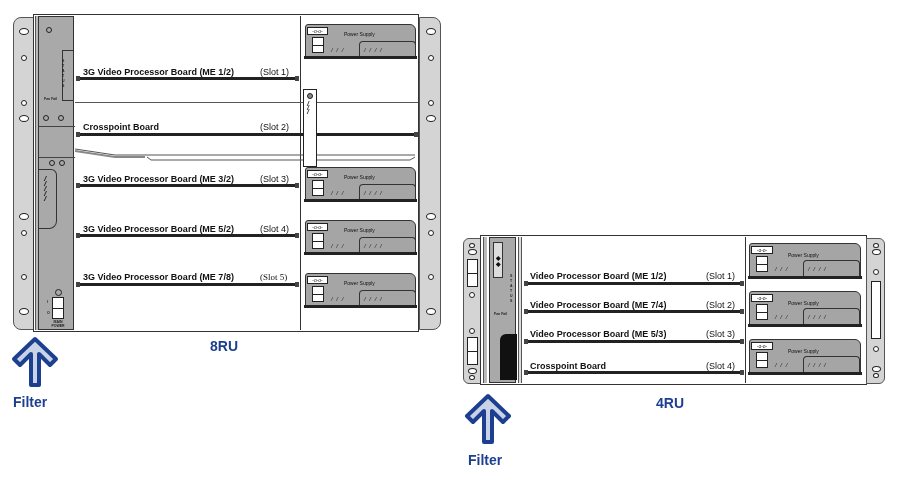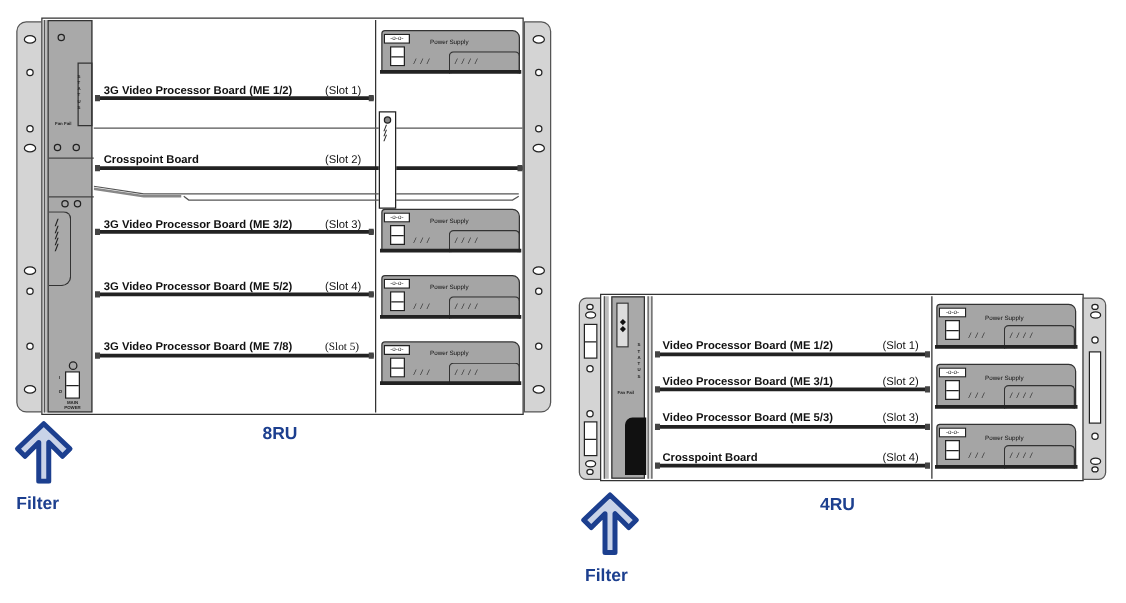--- a/index.html
+++ b/index.html
@@ -191,21 +191,21 @@
     <div class="abs" style="left:10px;top:96px;width:17px;height:46px;background:#111;border-radius:6px 0 0 0;"></div>
   </div>
   <div class="abs" style="left:518px;top:237px;width:4px;height:146px;background:#ddd;border-left:1px solid #555;border-right:1px solid #555;box-sizing:border-box;"></div>
 
   <div class="abs" style="left:745px;top:237px;width:1px;height:146px;background:#333;"></div>
 
   <div class="label" style="left:530px;top:271px;font-weight:bold;">Video Processor Board (ME 1/2)</div>
   <div class="slot" style="left:706px;top:271px;">(Slot 1)</div>
   <div class="rail" style="left:524px;top:282px;width:220px;"></div>
 
-  <div class="label" style="left:530px;top:300px;">Video Processor Board (ME 3/1)</div>
+  <div class="label" style="left:530px;top:300px;">Video Processor Board (ME 7/4)</div>
   <div class="slot" style="left:706px;top:300px;">(Slot 2)</div>
   <div class="rail" style="left:524px;top:310px;width:220px;"></div>
 
   <div class="label" style="left:530px;top:329px;">Video Processor Board (ME 5/3)</div>
   <div class="slot" style="left:706px;top:329px;">(Slot 3)</div>
   <div class="rail" style="left:524px;top:340px;width:220px;"></div>
 
   <div class="label" style="left:530px;top:361px;">Crosspoint Board</div>
   <div class="slot" style="left:706px;top:361px;">(Slot 4)</div>
   <div class="rail" style="left:524px;top:371px;width:220px;"></div>

